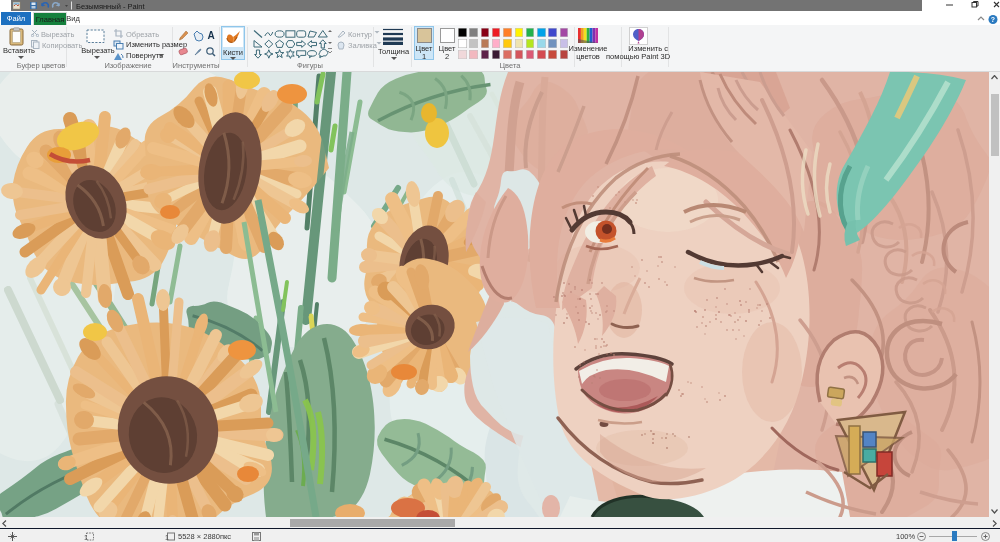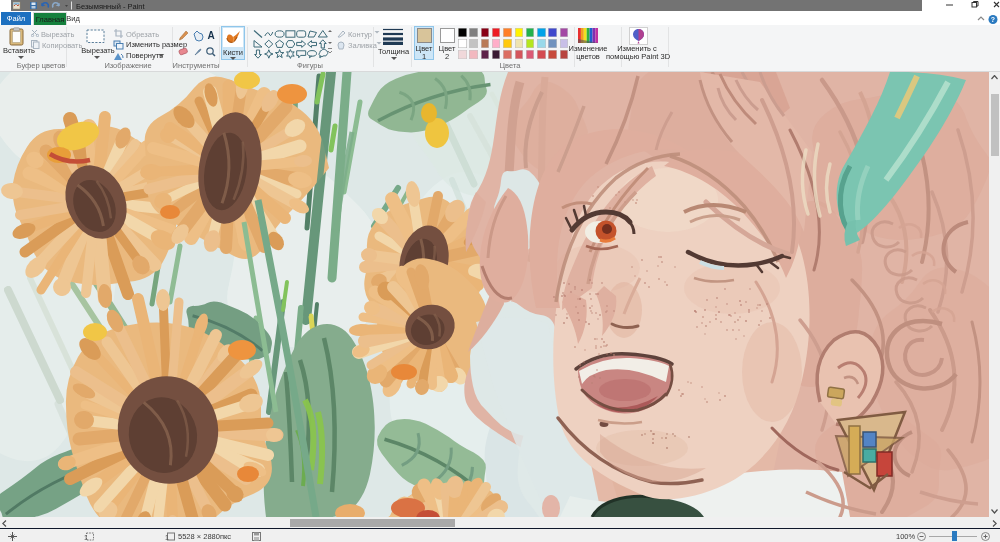--- a/index.html
+++ b/index.html
@@ -222,21 +222,21 @@
   <rect x="17.4" y="0" width="2.6" height="15" fill="#c030a0"></rect>
   <path d="M0,11 L20,15 L0,15 Z" fill="#555" opacity="0.6"></path>
  </svg>
  <div class="btxt" style="left:560px;top:20px;width:56px;text-align:center">Изменение<br>цветов</div>
  <div class="abs" style="left:629px;top:2px;width:19px;height:18px;background:#fff;border:1px solid #d0d0d0"></div>
  <svg class="abs" style="left:632px;top:3px" width="13" height="16" viewBox="0 0 13 16">
   <path d="M6.5,1 C10,1 12,3.5 12,6.5 C12,9.5 9.5,11.5 6.5,13 C3.5,11.5 1,9.5 1,6.5 C1,3.5 3,1 6.5,1 Z" fill="#5060c8"></path>
   <path d="M6.5,1 C10,1 12,3.5 12,6.5 C12,9.5 9.5,11.5 6.5,13 L6.5,1 Z" fill="#b04090"></path>
   <path d="M6.5,13 L5.5,15.5 L7.5,15.5 Z" fill="#b04090"></path>
  </svg>
- <div class="btxt" style="left:606px;top:20px;width:62px;text-align:center">Изменить с<br>помощью Paint 3D</div>
+ <div class="btxt" style="left:606px;top:20px;width:62px;text-align:right">Изменить с<br>помощью Paint 3D</div>
 </div>
 
 <div class="abs" style="left:0;top:72px;width:989px;height:445px;overflow:hidden"><svg width="989" height="445" viewBox="0 0 989 445">
       <rect width="989" height="445" fill="#dde8e7"></rect>
       <path d="M269,40 Q269,40 254,53 Q239,66 231,82 Q224,99 190,105 Q157,112 122,108 Q88,103 56,98 Q25,94 13,80 Q0,66 -6,53 Q-13,40 -8,27 Q-3,13 11,-0 Q24,-14 57,-16 Q91,-18 124,-26 Q157,-33 178,-19 Q199,-4 219,5 Q239,14 254,27 Z" fill="#eaefec" opacity="0.9"></path>
       <path d="M111,250 Q111,250 113,281 Q116,311 97,328 Q79,345 64,368 Q48,391 25,389 Q3,387 -15,370 Q-33,352 -49,332 Q-66,311 -70,281 Q-74,250 -62,225 Q-50,199 -43,171 Q-36,143 -17,128 Q3,113 25,115 Q47,117 70,124 Q93,131 106,159 Q119,187 115,218 Z" fill="#e6edeb" opacity="0.85"></path>
       <path d="M629,280 Q629,280 614,317 Q598,355 585,390 Q572,426 548,444 Q523,463 497,449 Q471,435 452,417 Q432,399 409,378 Q387,358 390,319 Q392,280 393,244 Q394,207 404,167 Q414,127 440,109 Q466,90 492,110 Q518,130 538,145 Q558,161 575,186 Q591,211 610,245 Z" fill="#e5eeed"></path>
       <path d="M389,190 Q389,190 383,213 Q378,235 365,252 Q352,268 334,271 Q316,273 300,275 Q284,276 266,272 Q248,268 236,251 Q223,234 229,212 Q234,190 236,172 Q237,154 241,131 Q246,108 265,109 Q285,110 301,102 Q318,95 332,108 Q346,121 359,134 Q373,148 381,169 Z" fill="#ebf1ef" opacity="0.75"></path>
       <path d="M621,390 Q621,390 612,404 Q603,418 597,433 Q591,448 577,457 Q562,465 546,459 Q531,452 515,450 Q499,447 493,433 Q487,418 486,404 Q484,390 485,376 Q487,362 493,347 Q499,333 515,332 Q532,331 546,326 Q561,321 573,330 Q585,339 593,351 Q600,364 610,377 Z" fill="#d9e5e6"></path>
       <path d="M1019,20 Q1019,20 1017,29 Q1016,38 1003,42 Q990,45 983,53 Q975,61 962,61 Q949,60 941,53 Q933,45 921,41 Q909,38 907,29 Q904,20 911,13 Q919,5 921,-4 Q924,-13 937,-14 Q951,-15 962,-15 Q974,-16 985,-13 Q997,-11 1005,-4 Q1013,3 1016,11 Z" fill="#cfe3dd"></path>

